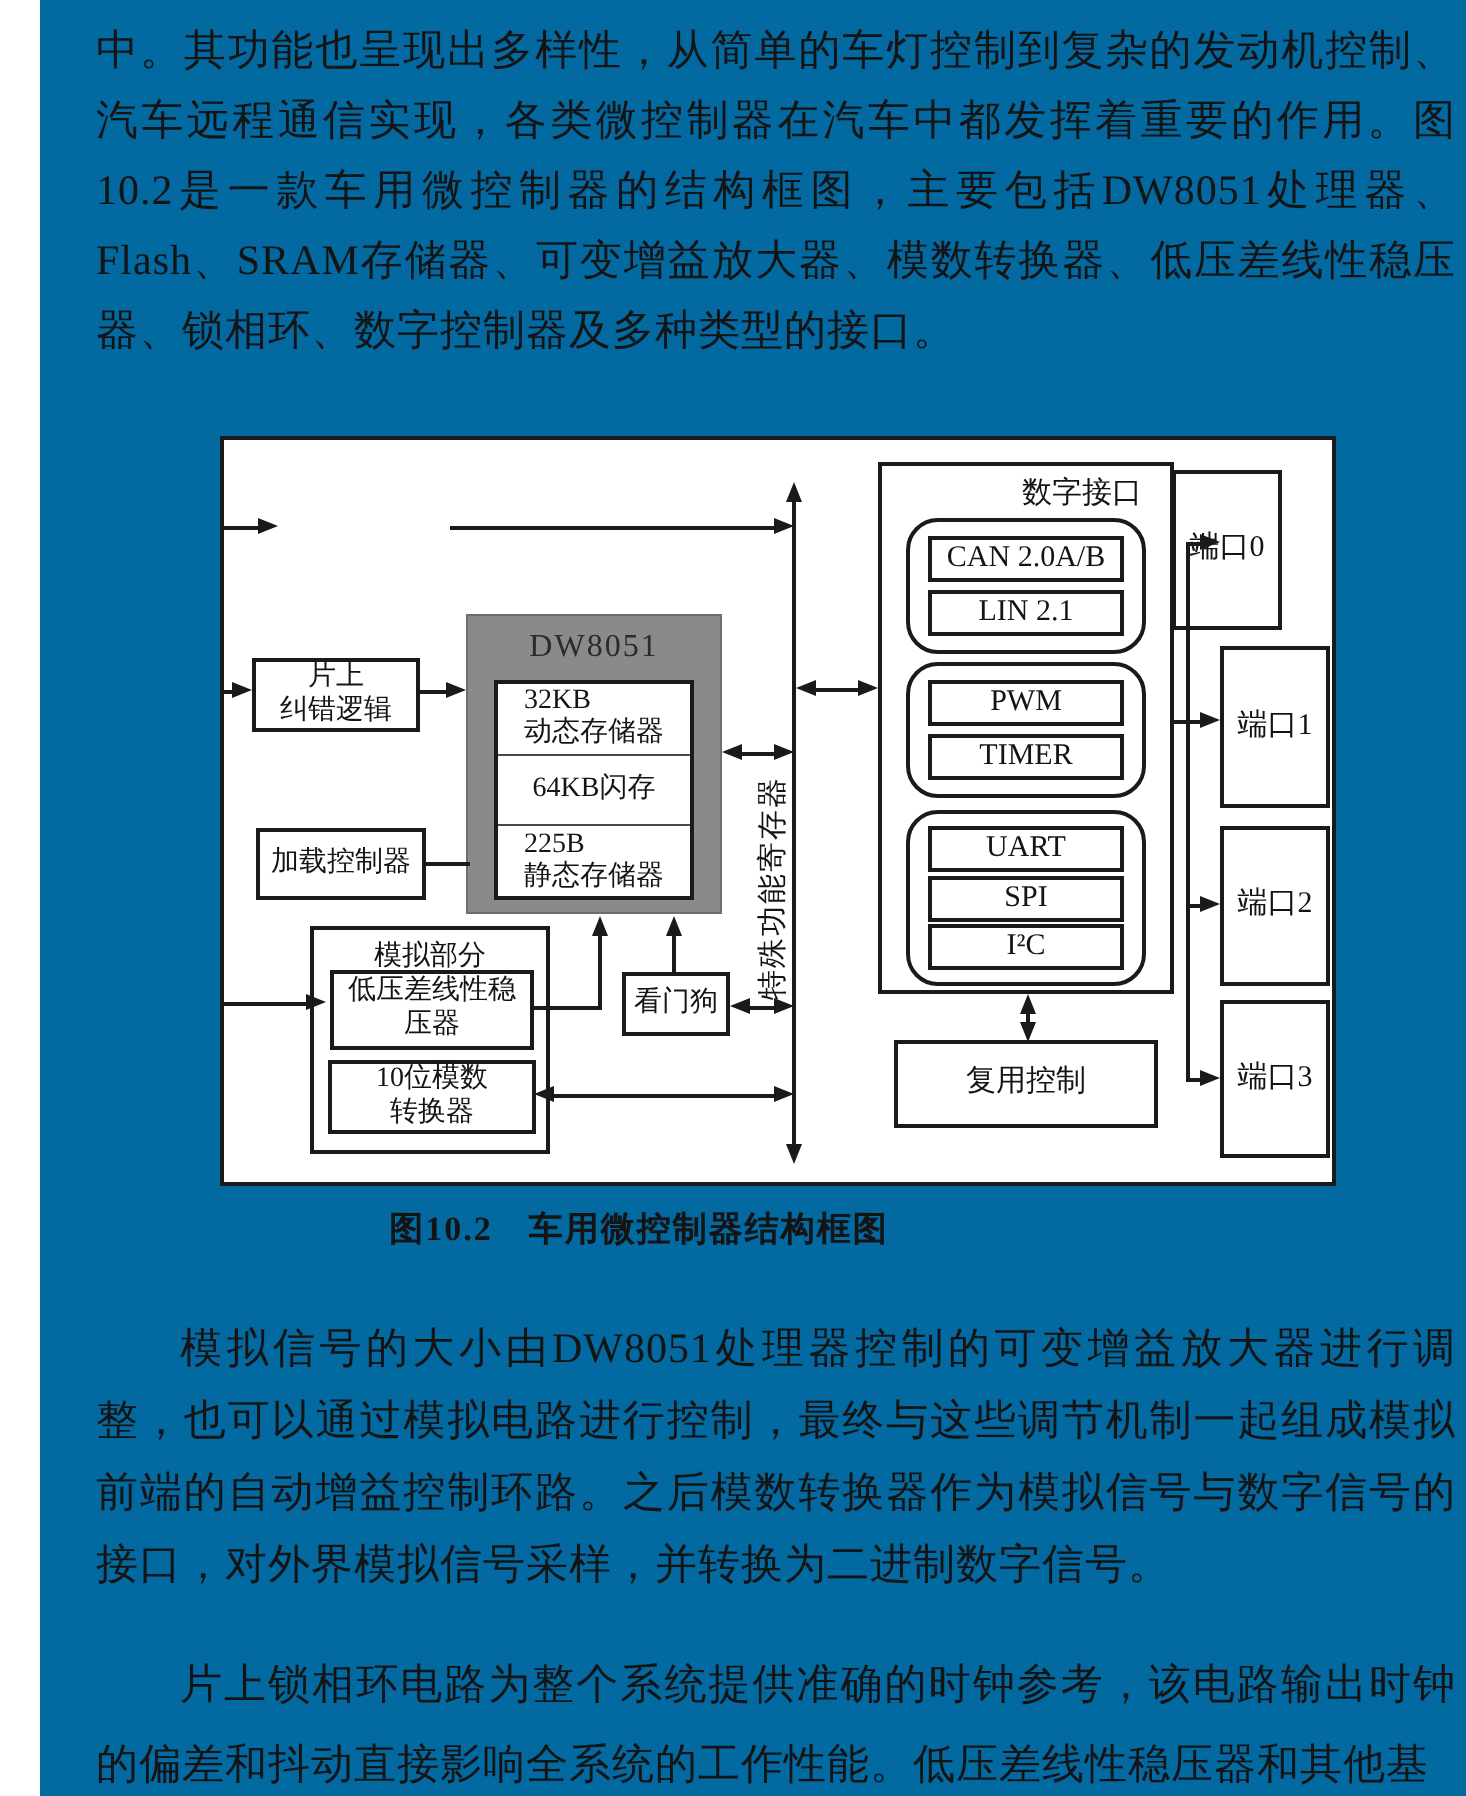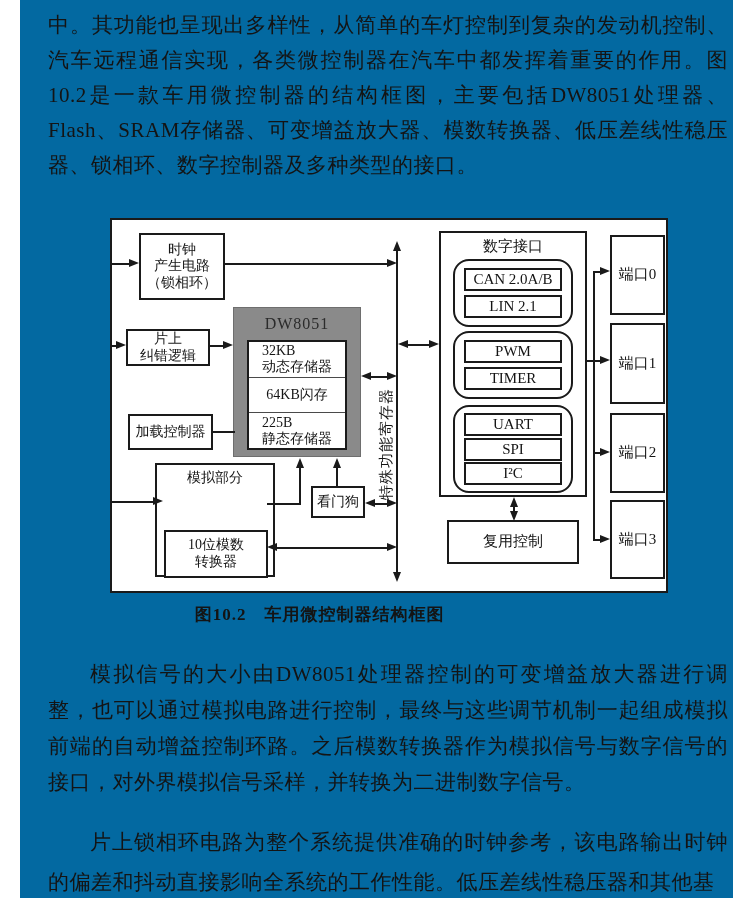--- a/index.html
+++ b/index.html
@@ -24,21 +24,21 @@
   .cpu-label{position:absolute;top:7px;left:0;width:100%;text-align:center;
        font-size:16px;color:#2b2b2b;letter-spacing:1px;}
   .cpu-inner{position:absolute;left:13px;top:32px;width:100px;height:110px;
        border:2px solid #1a1a1a;background:#fff;box-sizing:border-box;
        display:flex;flex-direction:column;}
   .cell{flex:1;display:flex;align-items:center;justify-content:center;text-align:left;
        font-size:14px;line-height:1.15;white-space:pre-line;}
   .cell + .cell{border-top:1px solid #4a4a4a;}
   
   .an-label,.dg-label{position:absolute;top:4px;left:0;width:100%;text-align:center;font-size:14px;}
-  .dg-label{font-size:15px;}
+  .dg-label{font-size:15px;padding-left:28px;}
   
   .grp{position:absolute;left:12px;right:12px;border:2px solid #1a1a1a;border-radius:16px;
        background:#fff;display:flex;flex-direction:column;justify-content:space-evenly;
        padding:4px 9px;box-sizing:border-box;}
   .itm{border:2px solid #1a1a1a;background:#fff;height:23px;display:flex;align-items:center;
        justify-content:center;font-size:15px;box-sizing:border-box;}
   
   .sfr{position:absolute;left:214px;top:215px;width:120px;height:18px;
        transform:rotate(-90deg);text-align:center;font-size:15px;letter-spacing:1px;}
   
@@ -52,41 +52,40 @@
 </style>
 </head>
 <body>
 
 <div class="page">
 
   <p class="para" style="top:8px;">中。其功能也呈现出多样性，从简单的车灯控制到复杂的发动机控制、汽车远程通信实现，各类微控制器在汽车中都发挥着重要的作用。图10.2是一款车用微控制器的结构框图，主要包括DW8051处理器、Flash、SRAM存储器、可变增益放大器、模数转换器、低压差线性稳压器、锁相环、数字控制器及多种类型的接口。</p>
 
   <div class="fig">
 
-    <div class="cbox" style="left:27px;top:13px;width:86px;height:67px;">时钟
-产生电路
-（锁相环）</div>
     <div class="cbox" style="left:16px;top:194px;width:85px;height:36px;">加载控制器</div>
     <div class="cbox" style="left:14px;top:109px;width:84px;height:37px;">片上
 纠错逻辑</div>
 
     <div class="cpu">
       <div class="cpu-label">DW8051</div>
       <div class="cpu-inner">
         <div class="cell">32KB
 动态存储器</div>
         <div class="cell">64KB闪存</div>
         <div class="cell">225B
 静态存储器</div>
       </div>
     </div>
 
     <div class="box" style="left:43px;top:243px;width:120px;height:114px;">
       <div class="an-label">模拟部分</div>
-      <div class="cbox" style="left:7px;top:65px;width:104px;height:48px;">10位模数
+      <div class="cbox" style="left:8px;top:20px;width:102px;height:40px;">低压差线性稳
+压器</div>
+      <div class="cbox" style="left:7px;top:65px;width:104px;height:37px;">10位模数
 转换器</div>
     </div>
 
     <div class="cbox" style="left:199px;top:266px;width:54px;height:32px;">看门狗</div>
 
     <div class="sfr">特殊功能寄存器</div>
 
     <div class="box" style="left:327px;top:11px;width:148px;height:266px;">
       <div class="dg-label">数字接口</div>
       <div class="grp" style="top:26px;height:68px;">
@@ -99,21 +98,21 @@
       </div>
       <div class="grp" style="top:172px;height:88px;">
         <div class="itm">UART</div>
         <div class="itm">SPI</div>
         <div class="itm">I²C</div>
       </div>
     </div>
 
     <div class="cbox pt" style="left:335px;top:300px;width:132px;height:44px;">复用控制</div>
 
-    <div class="cbox pt" style="left:498px;top:15px;width:55px;height:80px;">端口0</div>
+    <div class="cbox pt" style="left:474px;top:15px;width:55px;height:80px;">端口0</div>
     <div class="cbox pt" style="left:498px;top:103px;width:55px;height:81px;">端口1</div>
     <div class="cbox pt" style="left:498px;top:193px;width:55px;height:80px;">端口2</div>
     <div class="cbox pt" style="left:498px;top:280px;width:55px;height:79px;">端口3</div>
 
     <div class="vl" style="left:284px;top:30px;height:323px;"></div>
     <div class="ar ar-u" style="left:281px;top:21px;"></div>
     <div class="ar ar-d" style="left:281px;top:352px;"></div>
 
     <div class="hl" style="left:0;top:43px;width:19px;"></div>
     <div class="ar ar-r" style="left:17px;top:39px;"></div>

